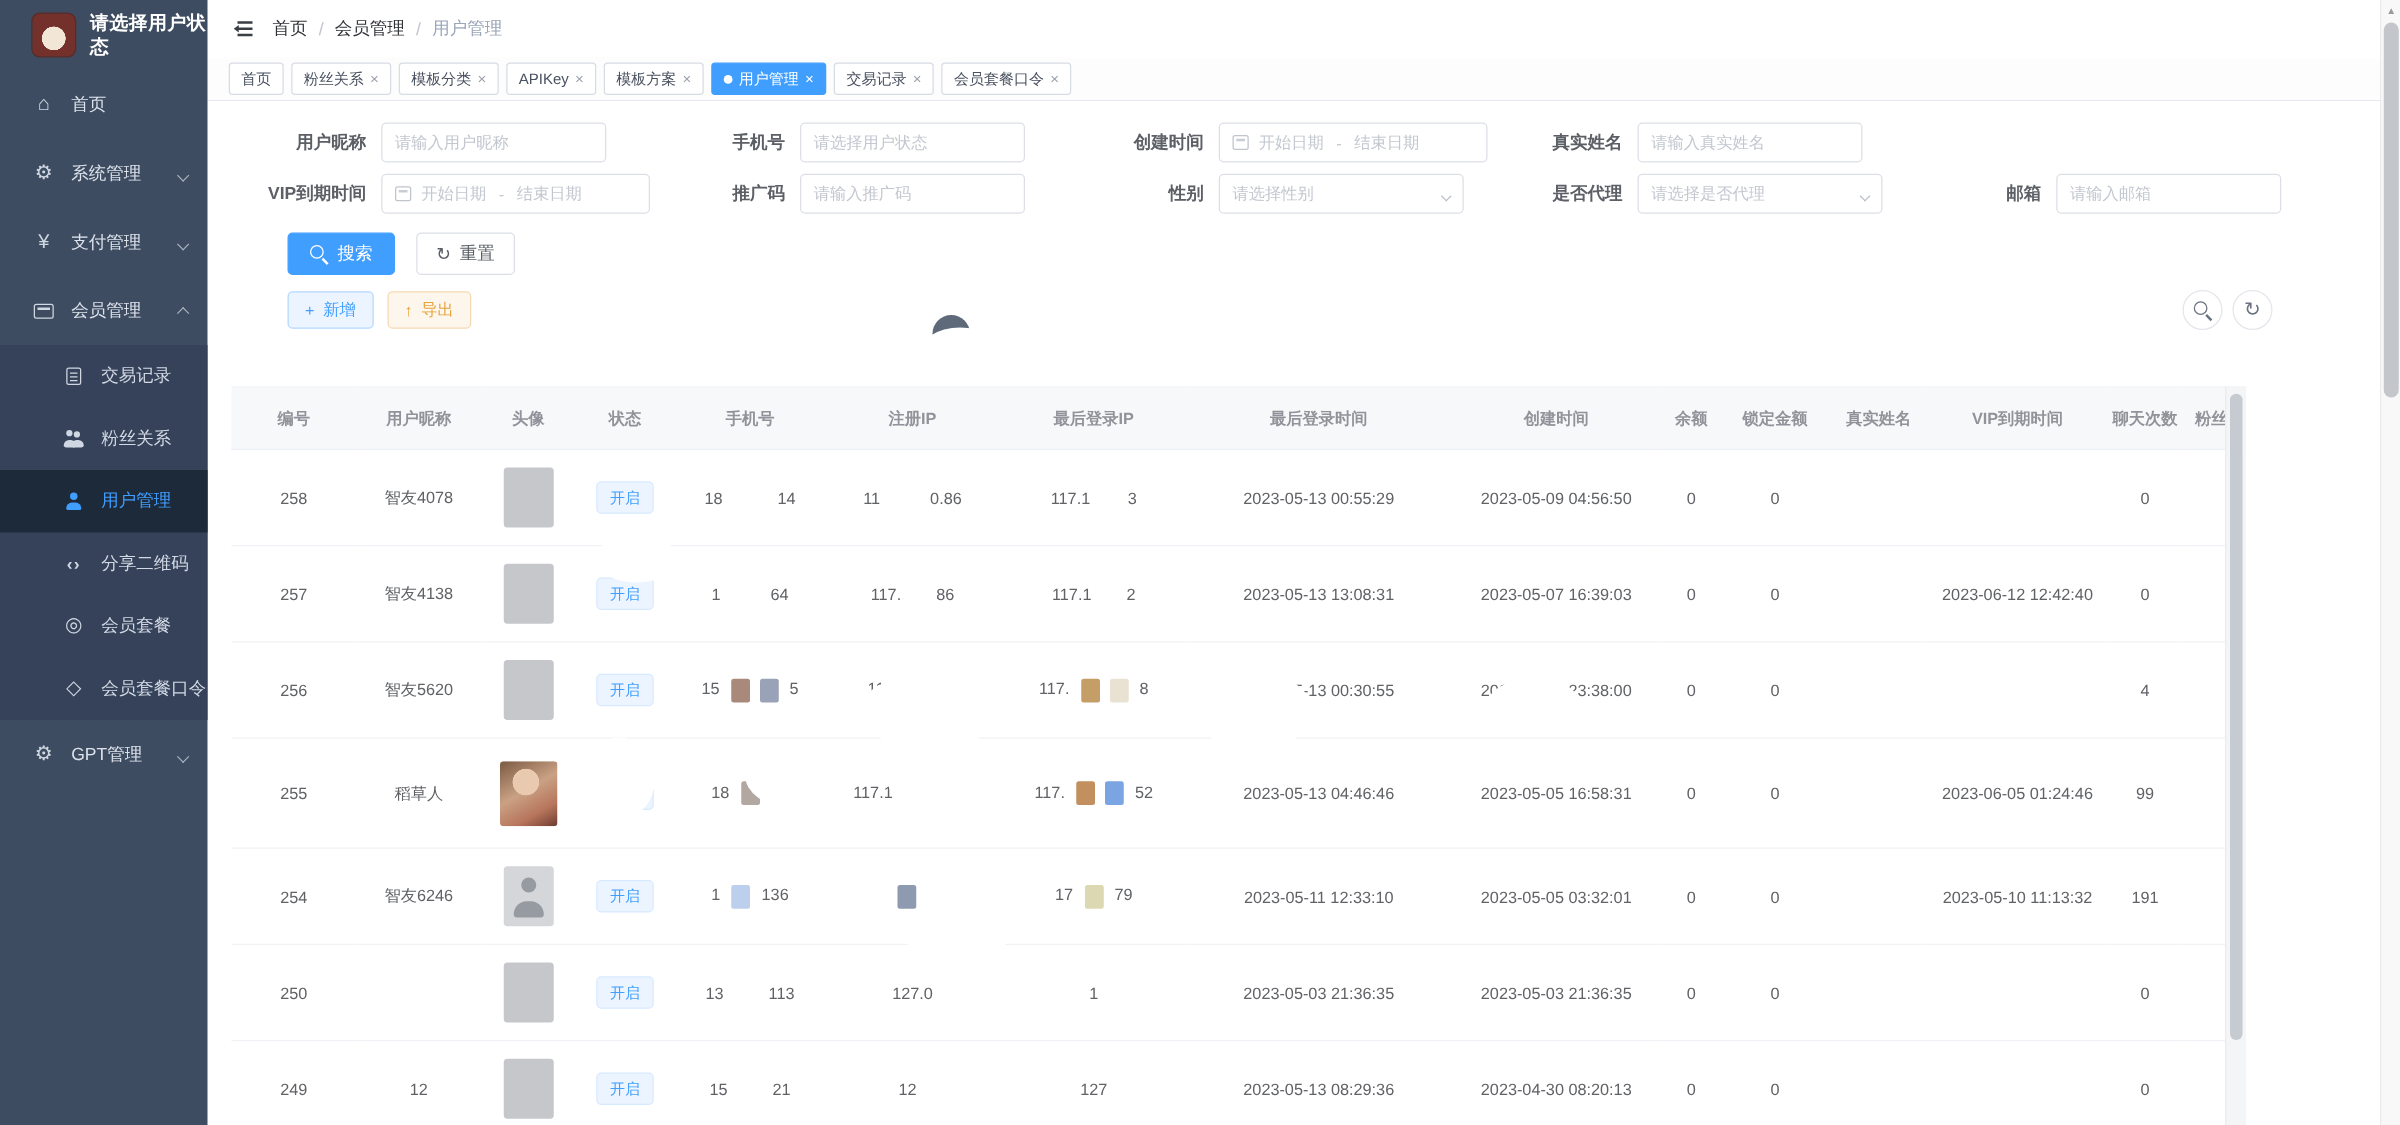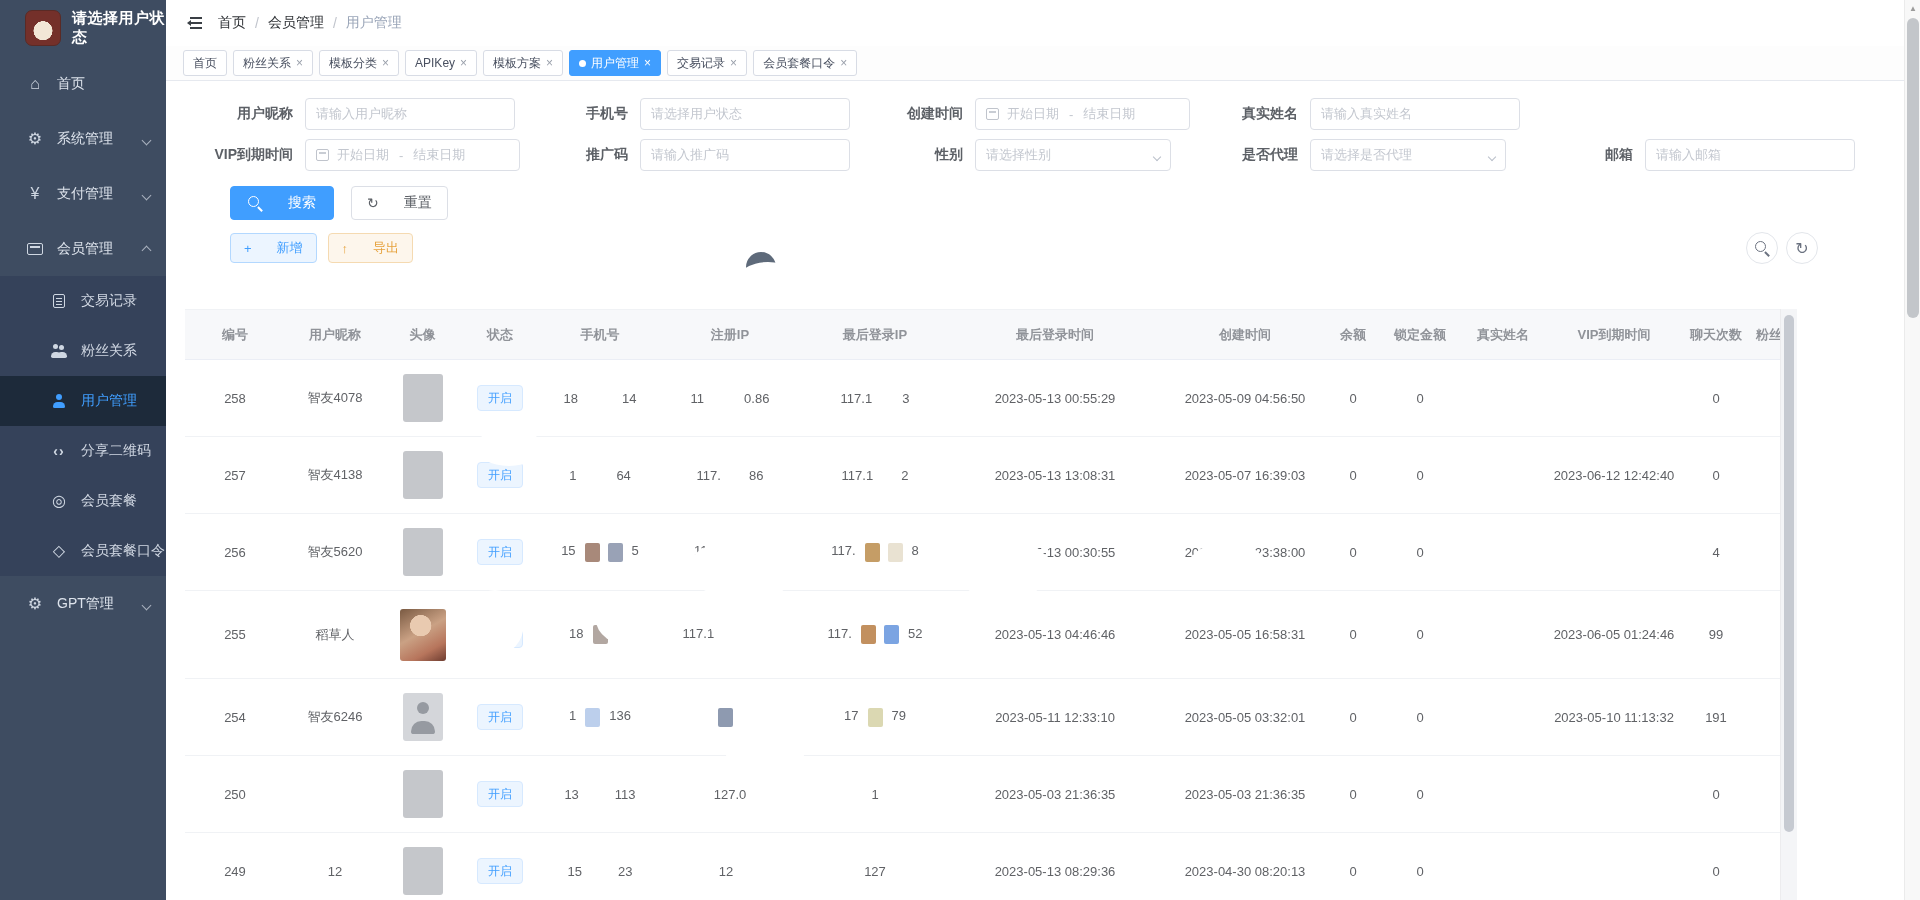--- a/index.html
+++ b/index.html
@@ -43,28 +43,28 @@
   .tag.active { background:#409eff; border-color:#409eff; color:#fff; }
   .tag.active .x { color:#fff; }
 
   
   .content { position:relative; padding:8px 0 0 19px; background:#fff; }
   .f-row { display:flex; margin-top:9px; }
   .f-cell { width:335px; display:flex; align-items:center; flex:0 0 auto; }
   .f-label { width:120px; text-align:right; padding-right:12px; font-size:14px; font-weight:600; color:#5c6066; flex:0 0 auto; }
   .f-field { height:32px; border:1px solid #dcdfe6; border-radius:4px; background:#fff; display:flex; align-items:center;
              padding:0 10px; font-size:13px; color:#c3c7cf; }
-  .f-field.w-input { width:210px; }
+  .f-field.w-input { width:180px; }
   .f-field.w-select { width:196px; }
   .f-field.w-date { width:226px; gap:8px; }
   .f-field .chev-holder { margin-left:auto; }
   .dr-sep { color:#c3c7cf; margin:0 2px; }
 
   .btn-row { display:flex; gap:17px; margin-top:15px; margin-left:45px; }
-  .btn { display:flex; align-items:center; gap:25px; border-radius:4px; cursor:pointer; font-size:14px; }
+  .btn { display:flex; align-items:center; gap:7px; border-radius:4px; cursor:pointer; font-size:14px; }
   .btn-primary { background:#409eff; color:#fff; border:1px solid #409eff; height:34px; padding:0 17px; }
   .btn-plain { background:#fff; color:#5c6066; border:1px solid #dcdfe6; height:34px; padding:0 15px; }
   .tool-row { display:flex; gap:11px; margin-top:13px; margin-left:45px; position:relative; height:30px; }
   .btn-add { background:#ecf5ff; border:1px solid #b3d8ff; color:#409eff; height:30px; padding:0 13px; font-size:13px; }
   .btn-export { background:#fdf6ec; border:1px solid #f5dab1; color:#e6a23c; height:30px; padding:0 13px; font-size:13px; }
   .circ { position:absolute; top:-1px; width:32px; height:32px; border-radius:50%; border:1px solid #e3e6eb; background:#fff;
           color:#6b7280; display:flex; align-items:center; justify-content:center; cursor:pointer; }
   .circ.c1 { left:1516px; } .circ.c2 { left:1556px; }
 
   
@@ -516,21 +516,21 @@
                 <td></td>
                 <td></td>
                 <td>0</td>
                 <td></td>
               </tr>
               <tr>
                 <td>249</td>
                 <td>12</td>
                 <td><span class="avatar"></span></td>
                 <td><span class="badge">开启</span></td>
-                <td><span class="sg">15</span><span class="gapseg" style="width: 26px;"></span><span class="sg">23</span></td>
+                <td><span class="sg">15</span><span class="gapseg" style="width: 26px;"></span><span class="sg">21</span></td>
                 <td><span class="sg">12</span><span class="gapseg" style="width: 8px;"></span></td>
                 <td><span class="sg">127</span></td>
                 <td>2023-05-13 08:29:36</td>
                 <td>2023-04-30 08:20:13</td>
                 <td>0</td>
                 <td>0</td>
                 <td></td>
                 <td></td>
                 <td>0</td>
                 <td></td>

